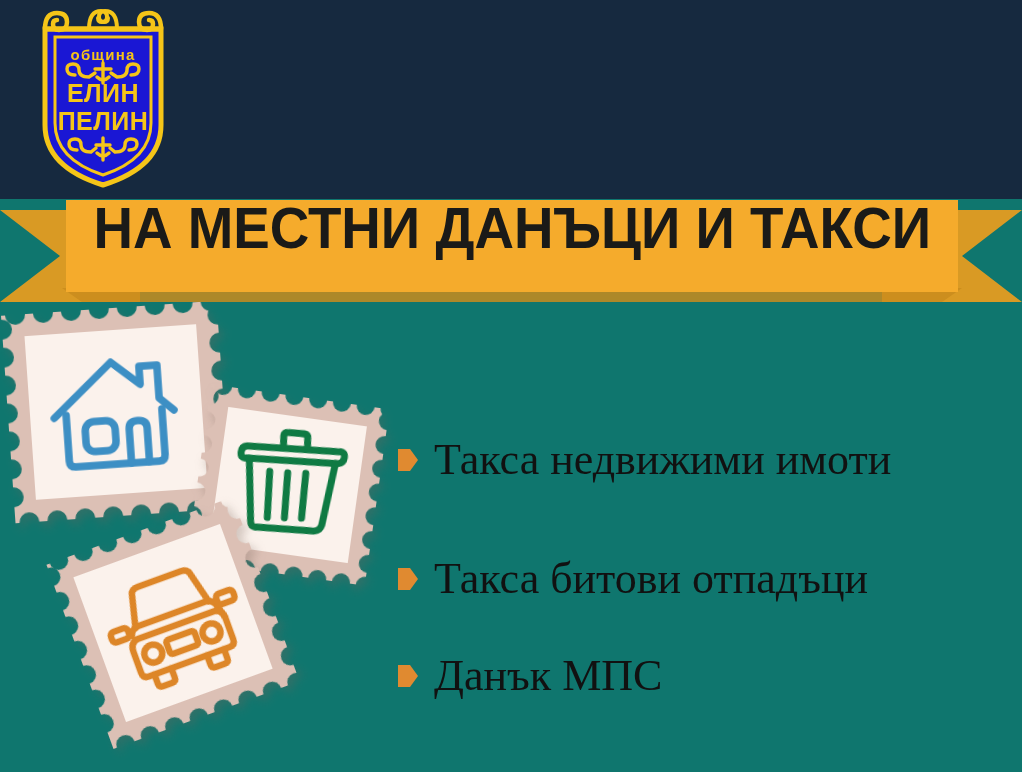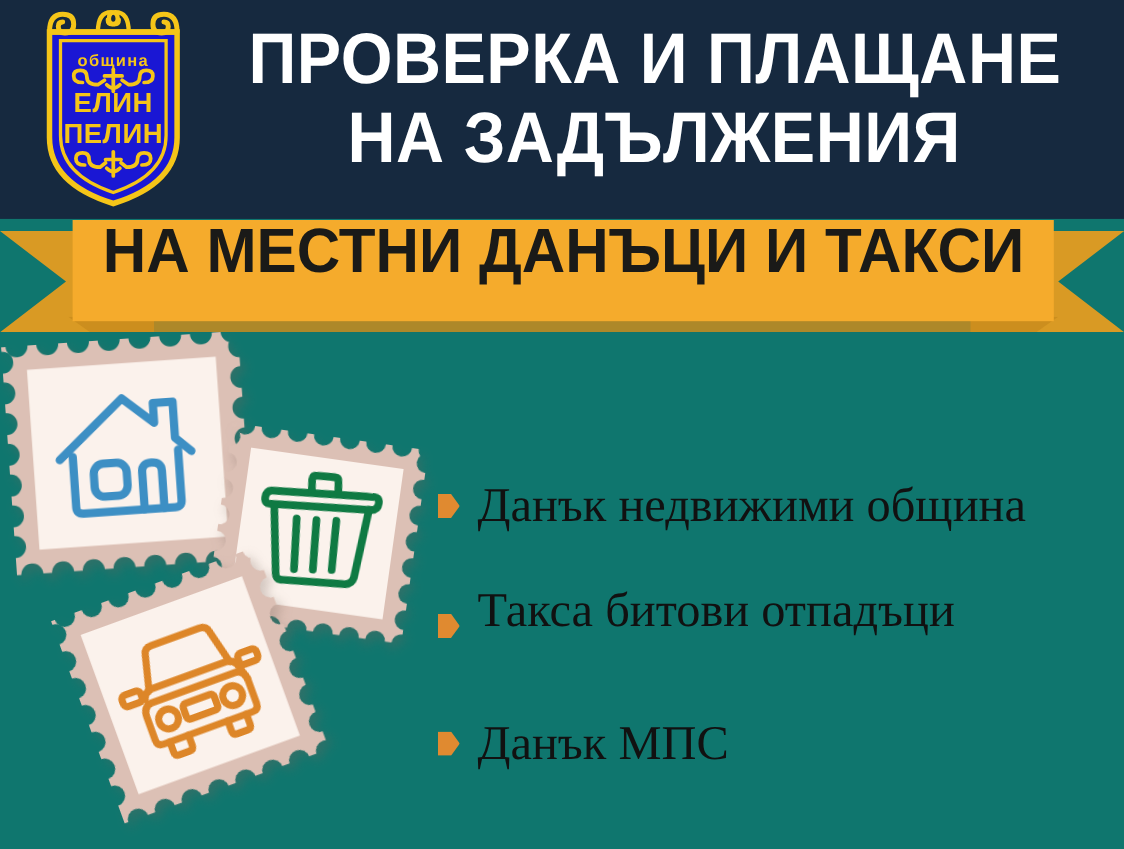--- a/index.html
+++ b/index.html
@@ -112,21 +112,21 @@
     position:absolute;left:398px;top:424px;
     width:620px;height:290px;
     z-index:4;
   }
   .bullet-row{
     position:absolute;left:0;
     display:flex;align-items:center;
     height:60px;
   }
   .bullet-row.r0{top:6px;}
-  .bullet-row.r1{top:96px;align-items:flex-end;}
+  .bullet-row.r1{top:125px;}
   .bullet-row.r2{top:222px;}
   .bullet-mark{
     width:20px;height:22px;
     background:#e08a30;
     clip-path:polygon(0 0, 12px 0, 20px 11px, 12px 22px, 0 22px);
     flex:0 0 auto;
     margin-right:16px;
   }
   .bullet-text{
     color:#111111;
@@ -175,24 +175,20 @@
       <g fill="none" stroke="#f5c518" stroke-width="3.4" stroke-linecap="round">
         <path d="M44 143 Q36 143 36 137 Q36 132 42 132 Q48 132 48 138 Q48 145 58 145 L63 141"></path>
         <path d="M96 143 Q104 143 104 137 Q104 132 98 132 Q92 132 92 138 Q92 145 82 145 L77 141"></path>
         <path d="M70 131 L70 153"></path>
         <path d="M63 138 L77 138"></path>
         <path d="M64 146 Q70 152 76 146"></path>
       </g>
     </svg>
   </div>
 
-  <div class="title-wrap">
-    <div class="title-line">ПРОВЕРКА И ПЛАЩАНЕ</div>
-    <div class="title-line">НА ЗАДЪЛЖЕНИЯ</div>
-  </div>
 
   <div class="ribbon">
     <div class="ribbon-tail left"></div>
     <div class="ribbon-tail right"></div>
     <div class="ribbon-shadow"></div>
     <div class="ribbon-band">
       <span class="ribbon-text">НА МЕСТНИ ДАНЪЦИ И ТАКСИ</span>
     </div>
   </div>
 
@@ -357,21 +353,21 @@
           <rect x="148" y="86" width="18" height="11" rx="4"></rect>
         </g>
       </svg>
     </div>
   </div>
 
   <div class="bullets">
 
     <div class="bullet-row r0">
       <span class="bullet-mark"></span>
-      <span class="bullet-text">Данък недвижими община</span>
+      <span class="bullet-text">Такса недвижими имоти</span>
     </div>
 
     <div class="bullet-row r1">
       <span class="bullet-mark"></span>
       <span class="bullet-text">Такса битови отпадъци</span>
     </div>
 
     <div class="bullet-row r2">
       <span class="bullet-mark"></span>
       <span class="bullet-text">Данък МПС</span>

